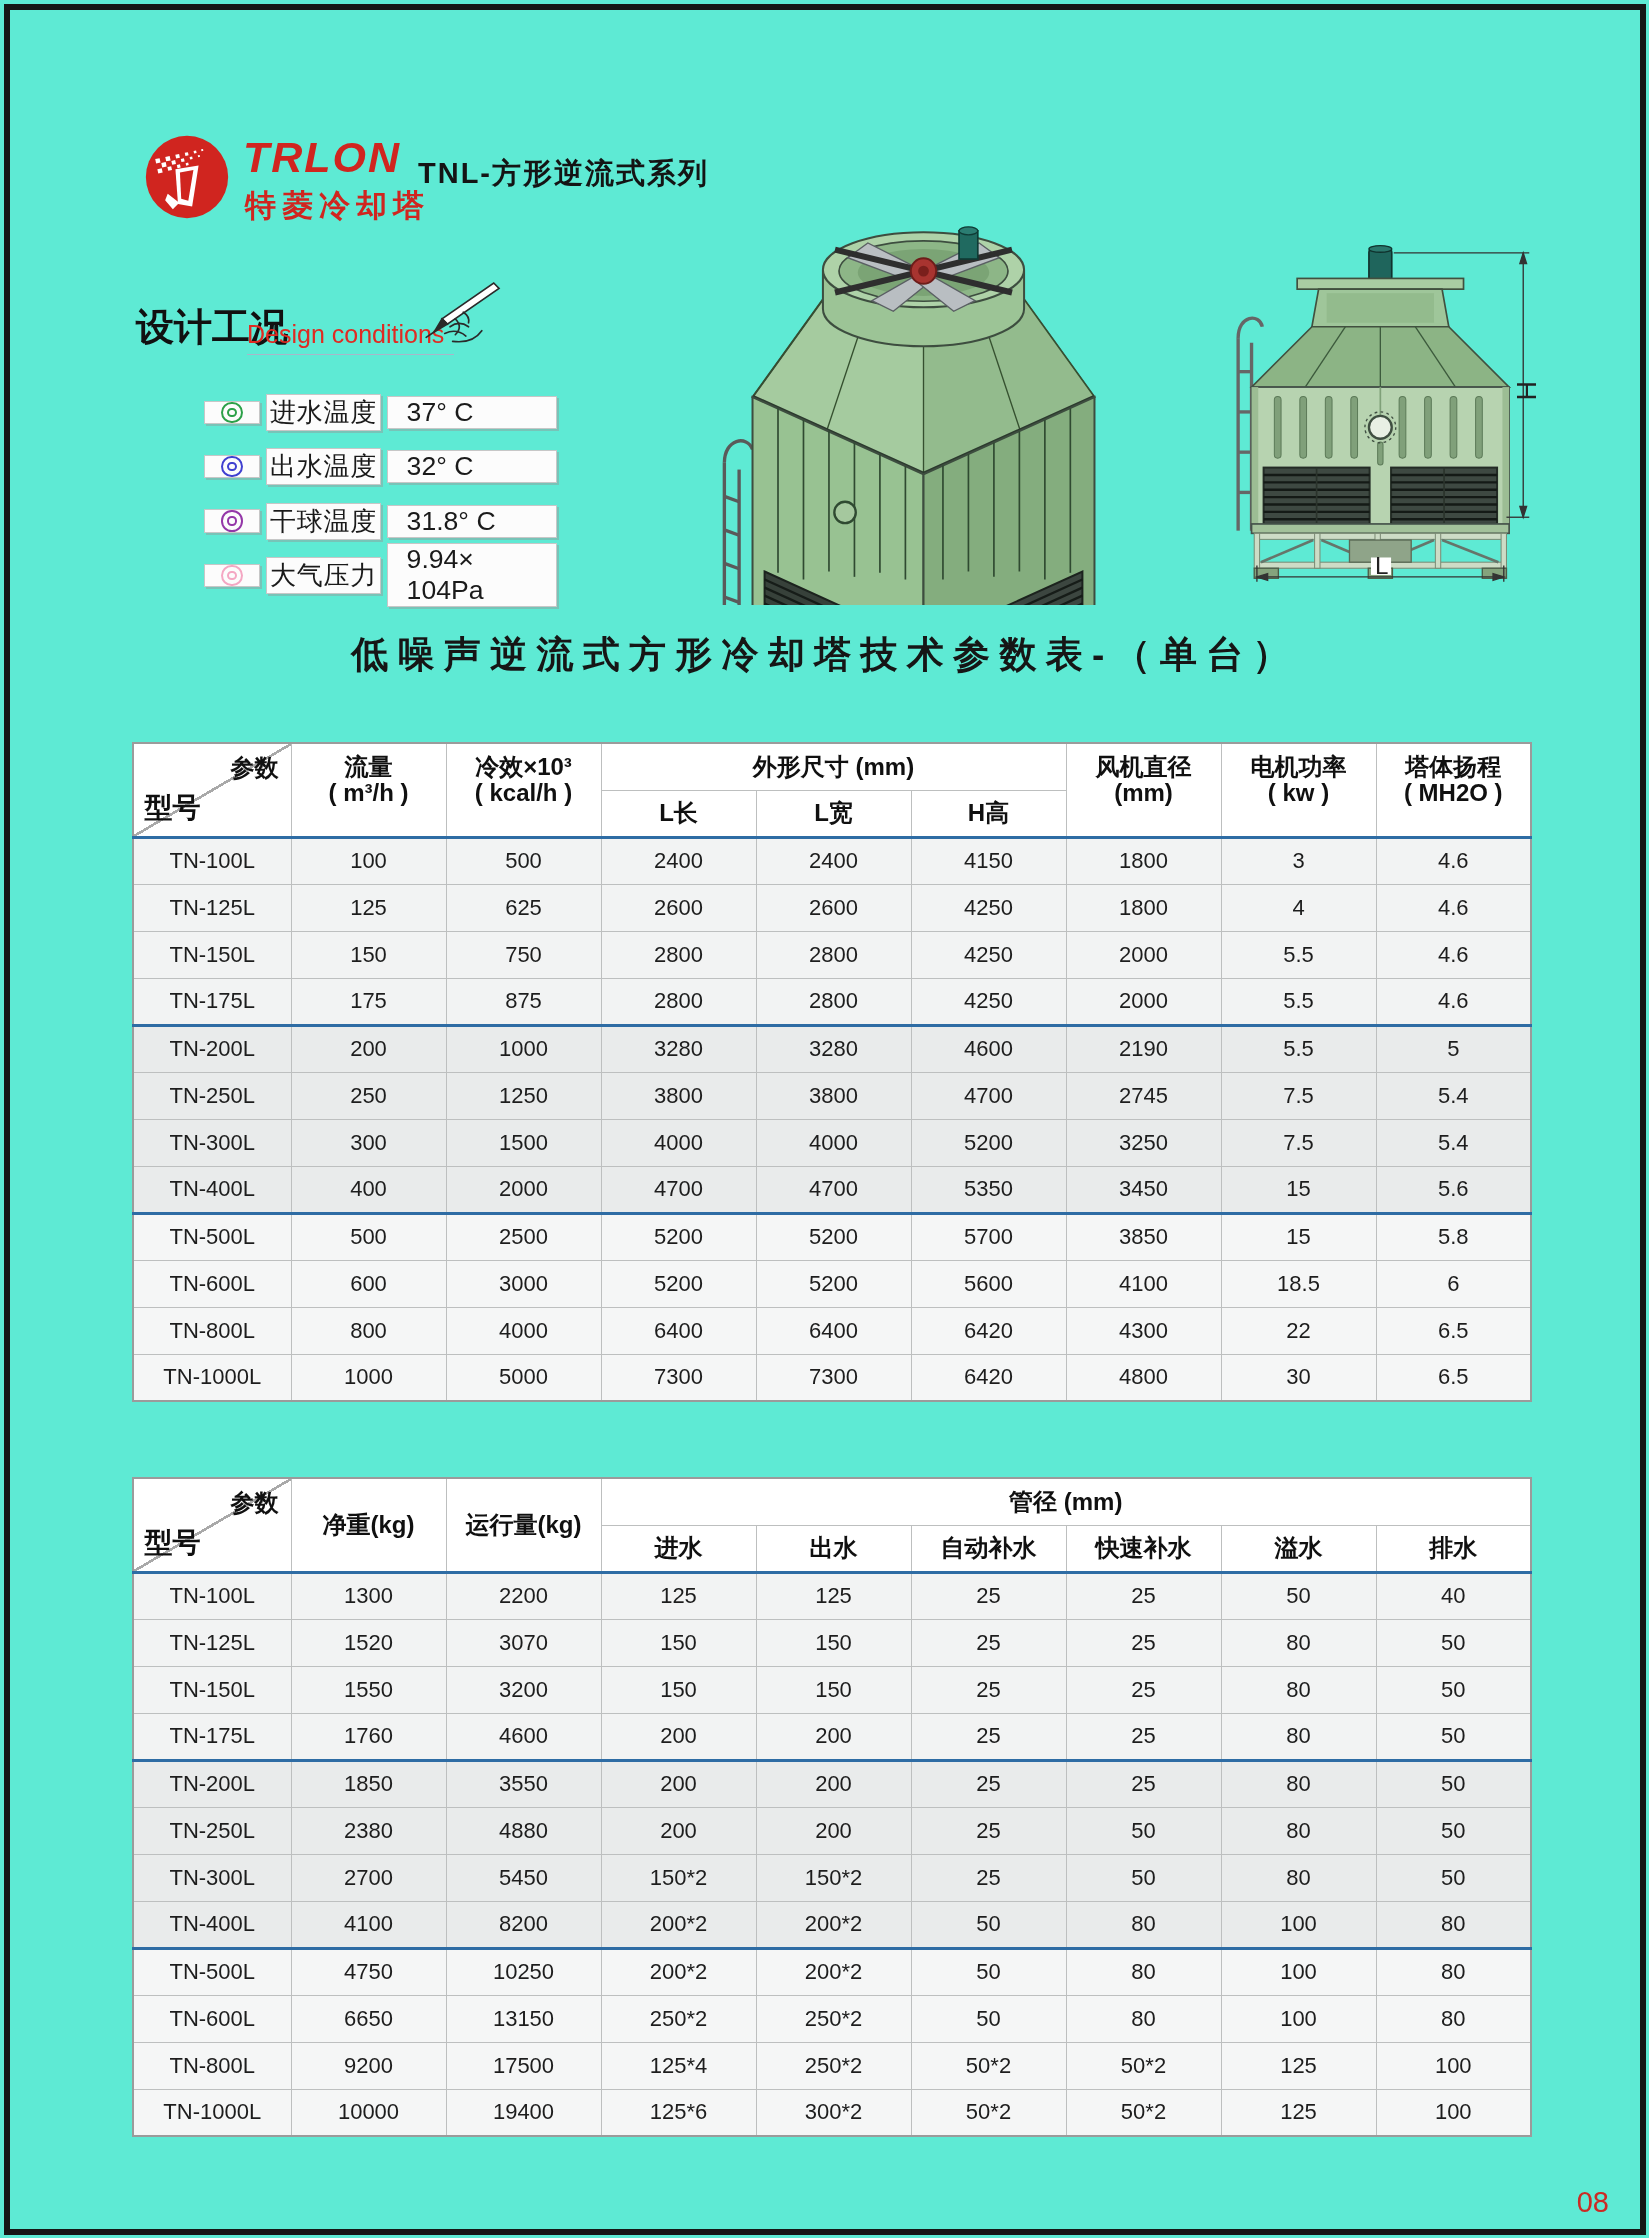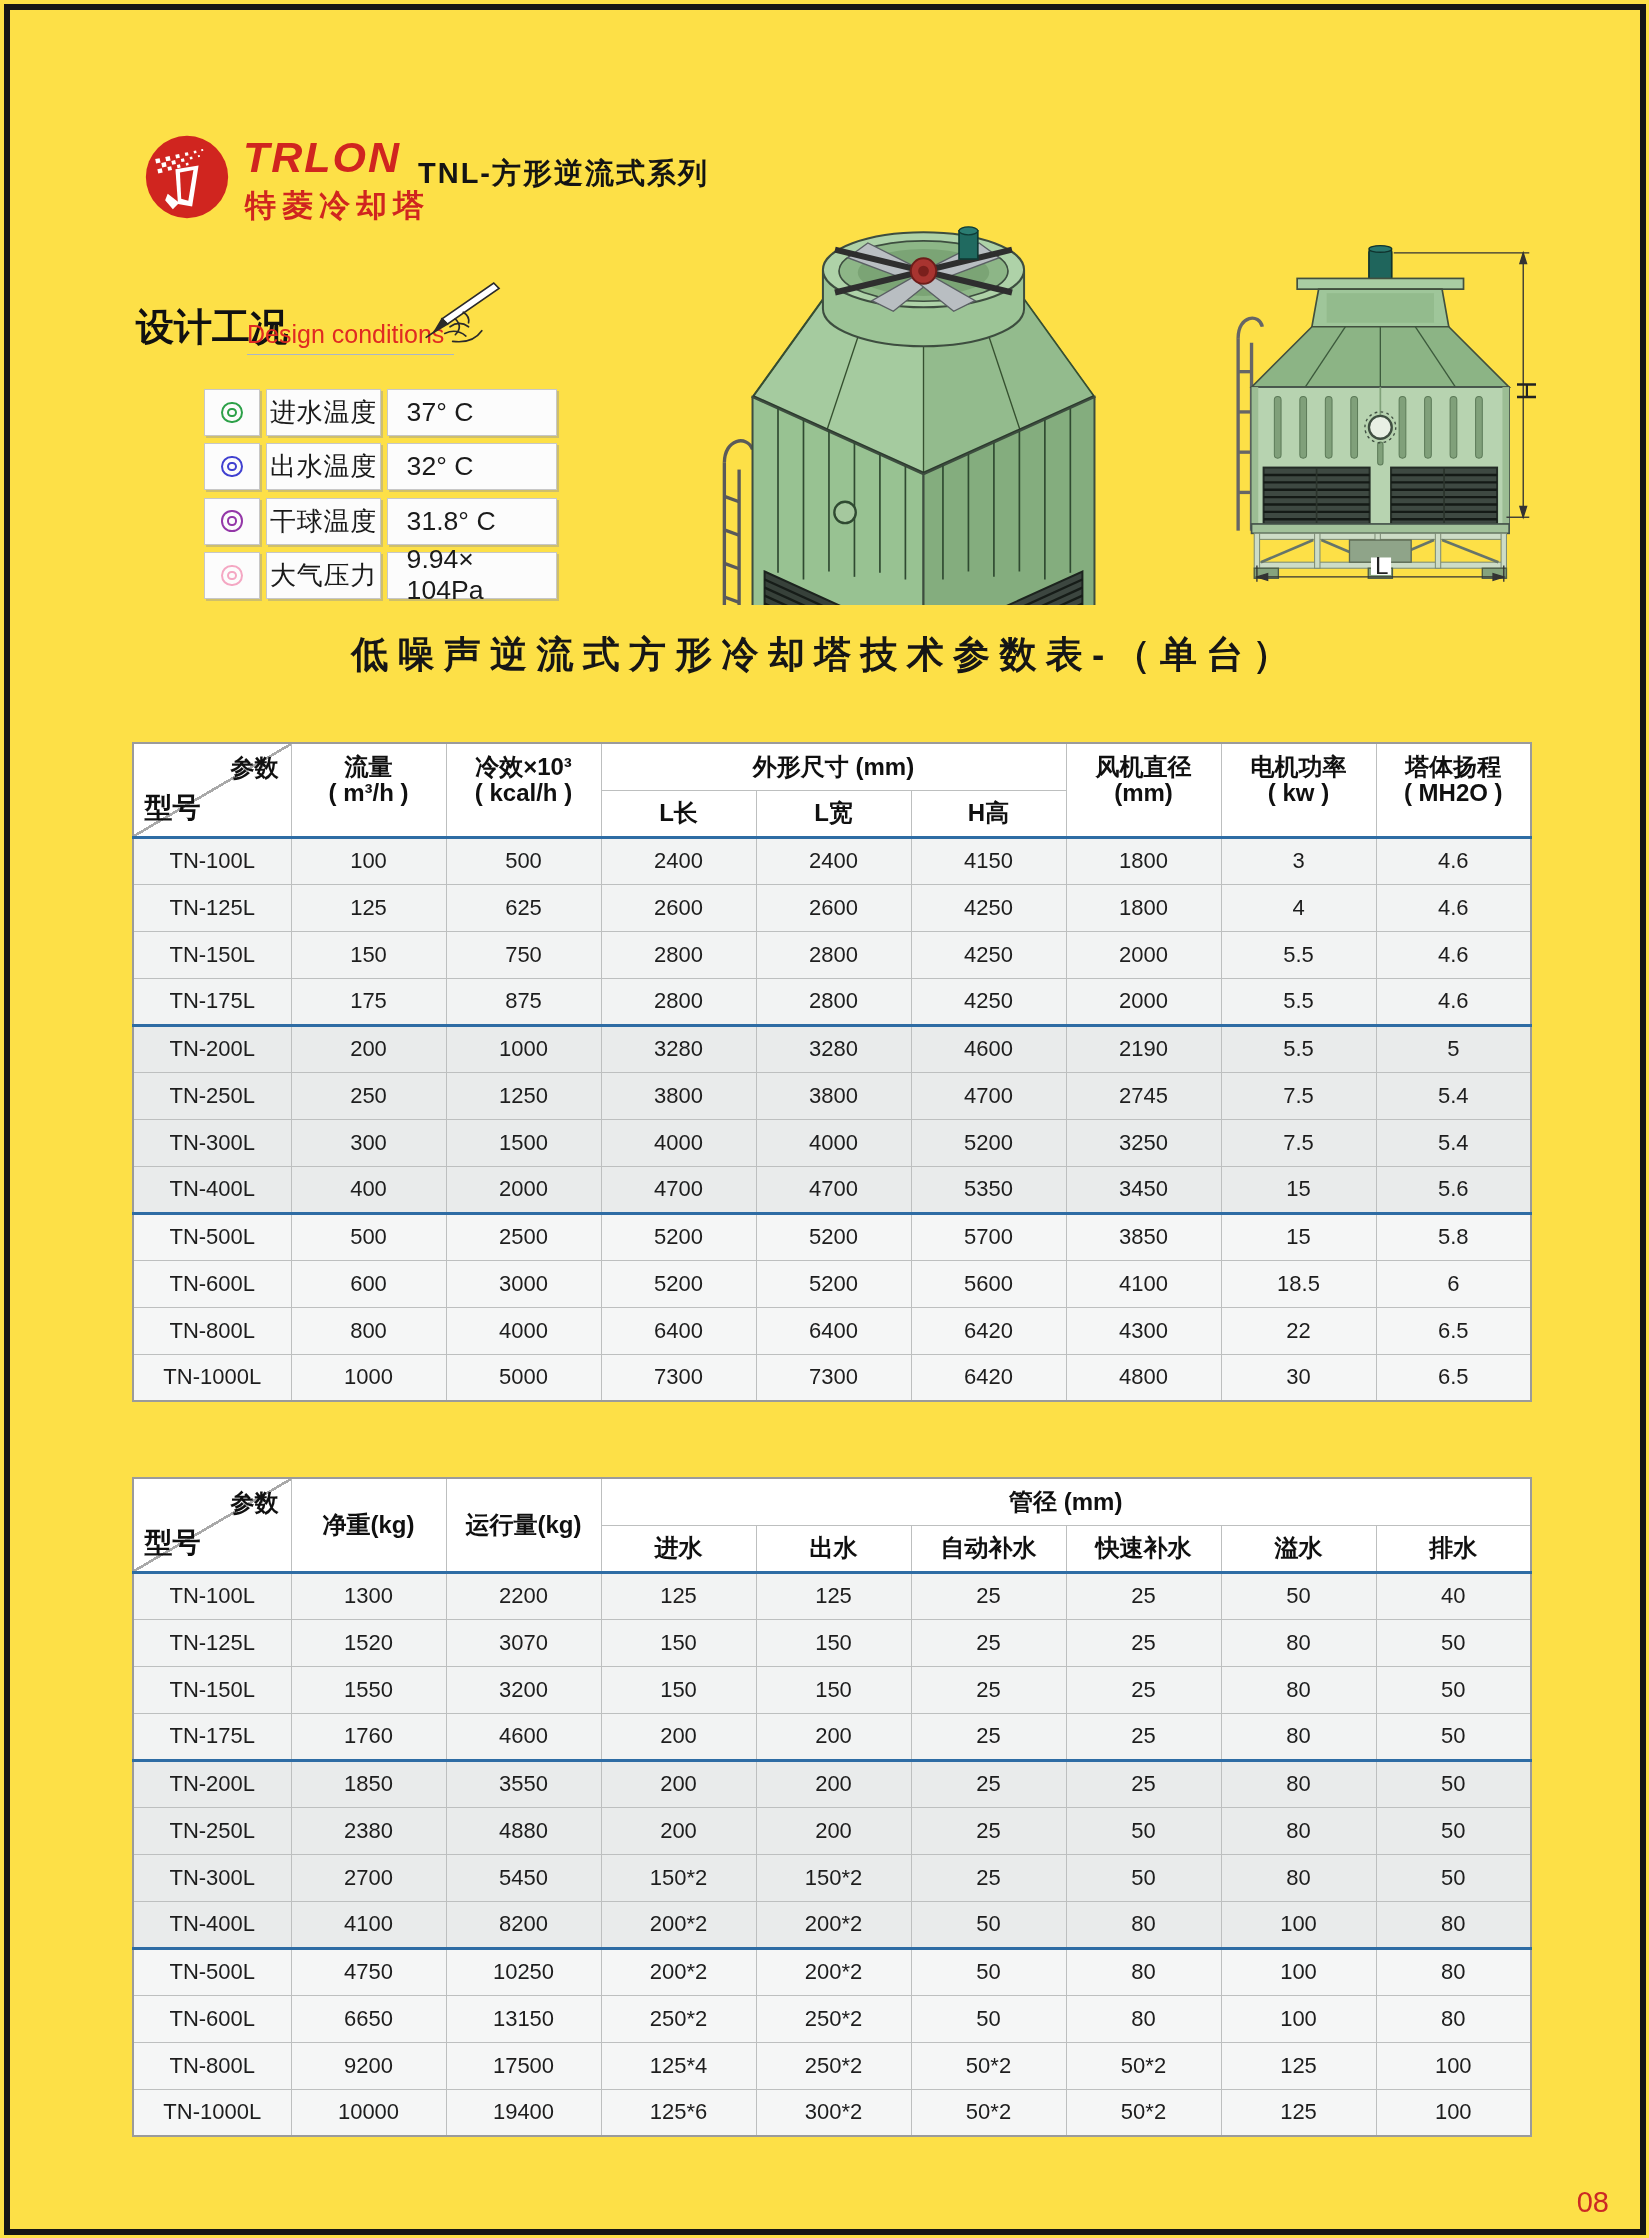--- a/index.html
+++ b/index.html
@@ -1,35 +1,35 @@
 <!DOCTYPE html>
 <html style="font-size:10.6px"><head>
 <meta charset="utf-8">
 <style>
   html,body{margin:0;padding:0;background:#e8e8e8;}
-  .page{position:relative;width:1650px;height:2239px;background:#fde047;overflow:hidden;
+  .page{position:relative;width:1650px;height:2239px;background:#5eead4;overflow:hidden;
         font-family:"Liberation Sans","DejaVu Sans",sans-serif;color:#1a1a1a;}
   .frame{position:absolute;inset:4px;border:6.6px solid #161616;pointer-events:none;}
 
   
   .logo-circle{position:absolute;left:142px;top:132px;width:90px;height:90px;}
   .brand-en{position:absolute;left:243px;top:133px;font-size:43px;font-weight:bold;
             font-style:italic;color:#d0251f;letter-spacing:2px;}
   .brand-cn{position:absolute;left:245px;top:185px;font-size:31px;font-weight:bold;
             color:#d0251f;letter-spacing:6px;}
   .doc-title{position:absolute;left:418px;top:154px;font-size:29px;font-weight:bold;
              color:#141414;letter-spacing:2px;}
 
   
   .cond-head{position:absolute;left:136px;top:302px;font-size:38px;font-weight:bold;color:#111;}
   .cond-head-en{position:absolute;left:247px;top:320px;font-size:25px;color:#e02a22;
                 border-bottom:1.3px solid #a9b6c9;padding-bottom:5.3px;padding-right:9.3px;}
   .pen-icon{position:absolute;left:397px;top:279px;width:106px;height:73px;}
   .cond-table{position:absolute;left:204px;top:389px;}
-  .cond-row{display:flex;margin-bottom:7.3px;height:47px;}
+  .cond-row{display:flex;margin-bottom:7.3px;height:47px;align-items:center;}
   .cond-cell{background:#fcfcfc;border:1.3px solid #c7c7c7;box-shadow:2px 2px 0 rgba(150,150,150,.45);
              display:flex;align-items:center;justify-content:center;box-sizing:border-box;}
   .cond-icon-cell{width:56px;margin-right:6px;}
   .cond-label{width:115px;margin-right:6px;font-size:26px;letter-spacing:0.7px;}
   .cond-value{width:170px;font-size:26.6px;justify-content:flex-start;padding-left:18.6px;}
   .ring{display:flex;align-items:center;justify-content:center;width:17.3px;height:17.3px;
         border-radius:50%;border:2.7px solid #888;}
   .ring-inner{width:5.3px;height:5.3px;border-radius:50%;border:2px solid #888;}
 
   

